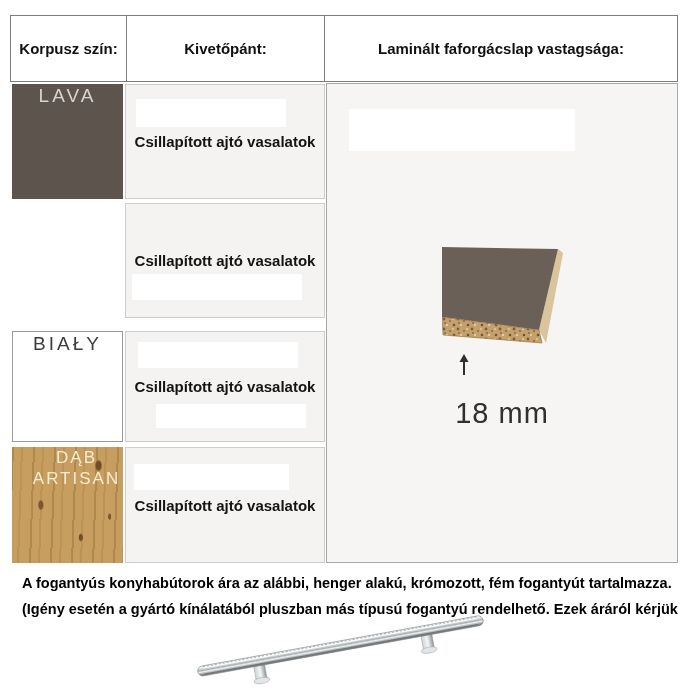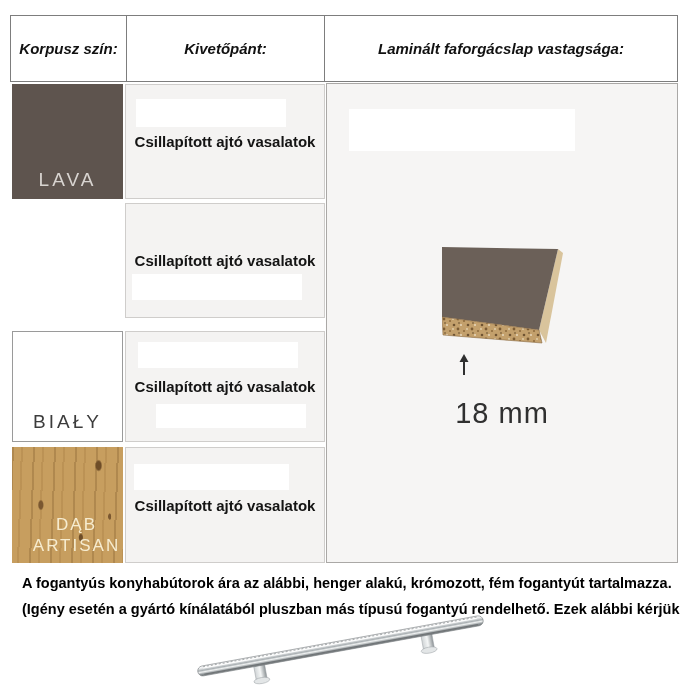--- a/index.html
+++ b/index.html
@@ -5,28 +5,28 @@
   * { margin:0; padding:0; box-sizing:border-box; }
   html,body { width:700px; height:700px; background:#ffffff; overflow:hidden;
               font-family:"Liberation Sans", sans-serif; }
   .page { position:relative; width:700px; height:700px; background:#fff; }
 
   
   .spec-table { position:absolute; left:10px; top:15px; width:668px; height:548px; }
 
   .hdr-cell { position:absolute; top:0; height:67px; border:1px solid #7d7d7d;
               background:#fff; display:flex; align-items:center; justify-content:center;
-              font-size:15px; font-weight:bold; color:#111; text-align:center;font-style:italic; }
+              font-size:15px; font-weight:bold; color:#111; text-align:center; }
   .hdr-1 { left:0;    width:117px; }
   .hdr-2 { left:116px; width:199px; }
   .hdr-3 { left:314px; width:354px; }
 
   
   .swatch { position:absolute; left:2px; width:111px; display:flex;
-            align-items:flex-end; justify-content:center; padding-bottom:7px; }
+            align-items:flex-start; justify-content:center; padding-bottom:7px; }
   .swatch-label { font-size:19px; letter-spacing:3px; font-weight:500;
                   text-align:center; line-height:1.25; }
   .swatch-lava { background:#5e544e; }
   .swatch-lava .swatch-label { color:#d8d4d0; }
   .swatch-grey { background:#b3b2b1; }
   .swatch-grey .swatch-label { color:#4a4a4a; }
   .swatch-bialy { background:#ffffff; border:1px solid #9a9a9a; }
   .swatch-bialy .swatch-label { color:#3c3c3c; }
   .swatch-dab { background-color:#c79e5f;
     background-image:
@@ -138,21 +138,21 @@
         <line x1="8" y1="6" x2="8" y2="21" stroke="#2f2f2f" stroke-width="2"></line>
         <polygon points="8,0 3.5,8 12.5,8" fill="#2f2f2f"></polygon>
       </svg>
 
       <div class="thickness-label">18 mm</div>
     </div>
   </div>
 
   <div class="footer-text">
     <div>A fogantyús konyhabútorok ára az alábbi, henger alakú, krómozott, fém fogantyút tartalmazza.</div>
-    <div>(Igény esetén a gyártó kínálatából pluszban más típusú fogantyú rendelhető. Ezek alábbi kérjük</div>
+    <div>(Igény esetén a gyártó kínálatából pluszban más típusú fogantyú rendelhető. Ezek áráról kérjük</div>
   </div>
 
   <svg class="handle-svg" width="320" height="90" viewBox="0 0 320 90">
     <defs>
       <linearGradient id="chrome" x1="0" y1="0" x2="0" y2="1">
         <stop offset="0" stop-color="#ffffff"></stop>
         <stop offset="0.22" stop-color="#e9ebec"></stop>
         <stop offset="0.45" stop-color="#a9afb2"></stop>
         <stop offset="0.60" stop-color="#f0f2f2"></stop>
         <stop offset="0.82" stop-color="#8d9396"></stop>

